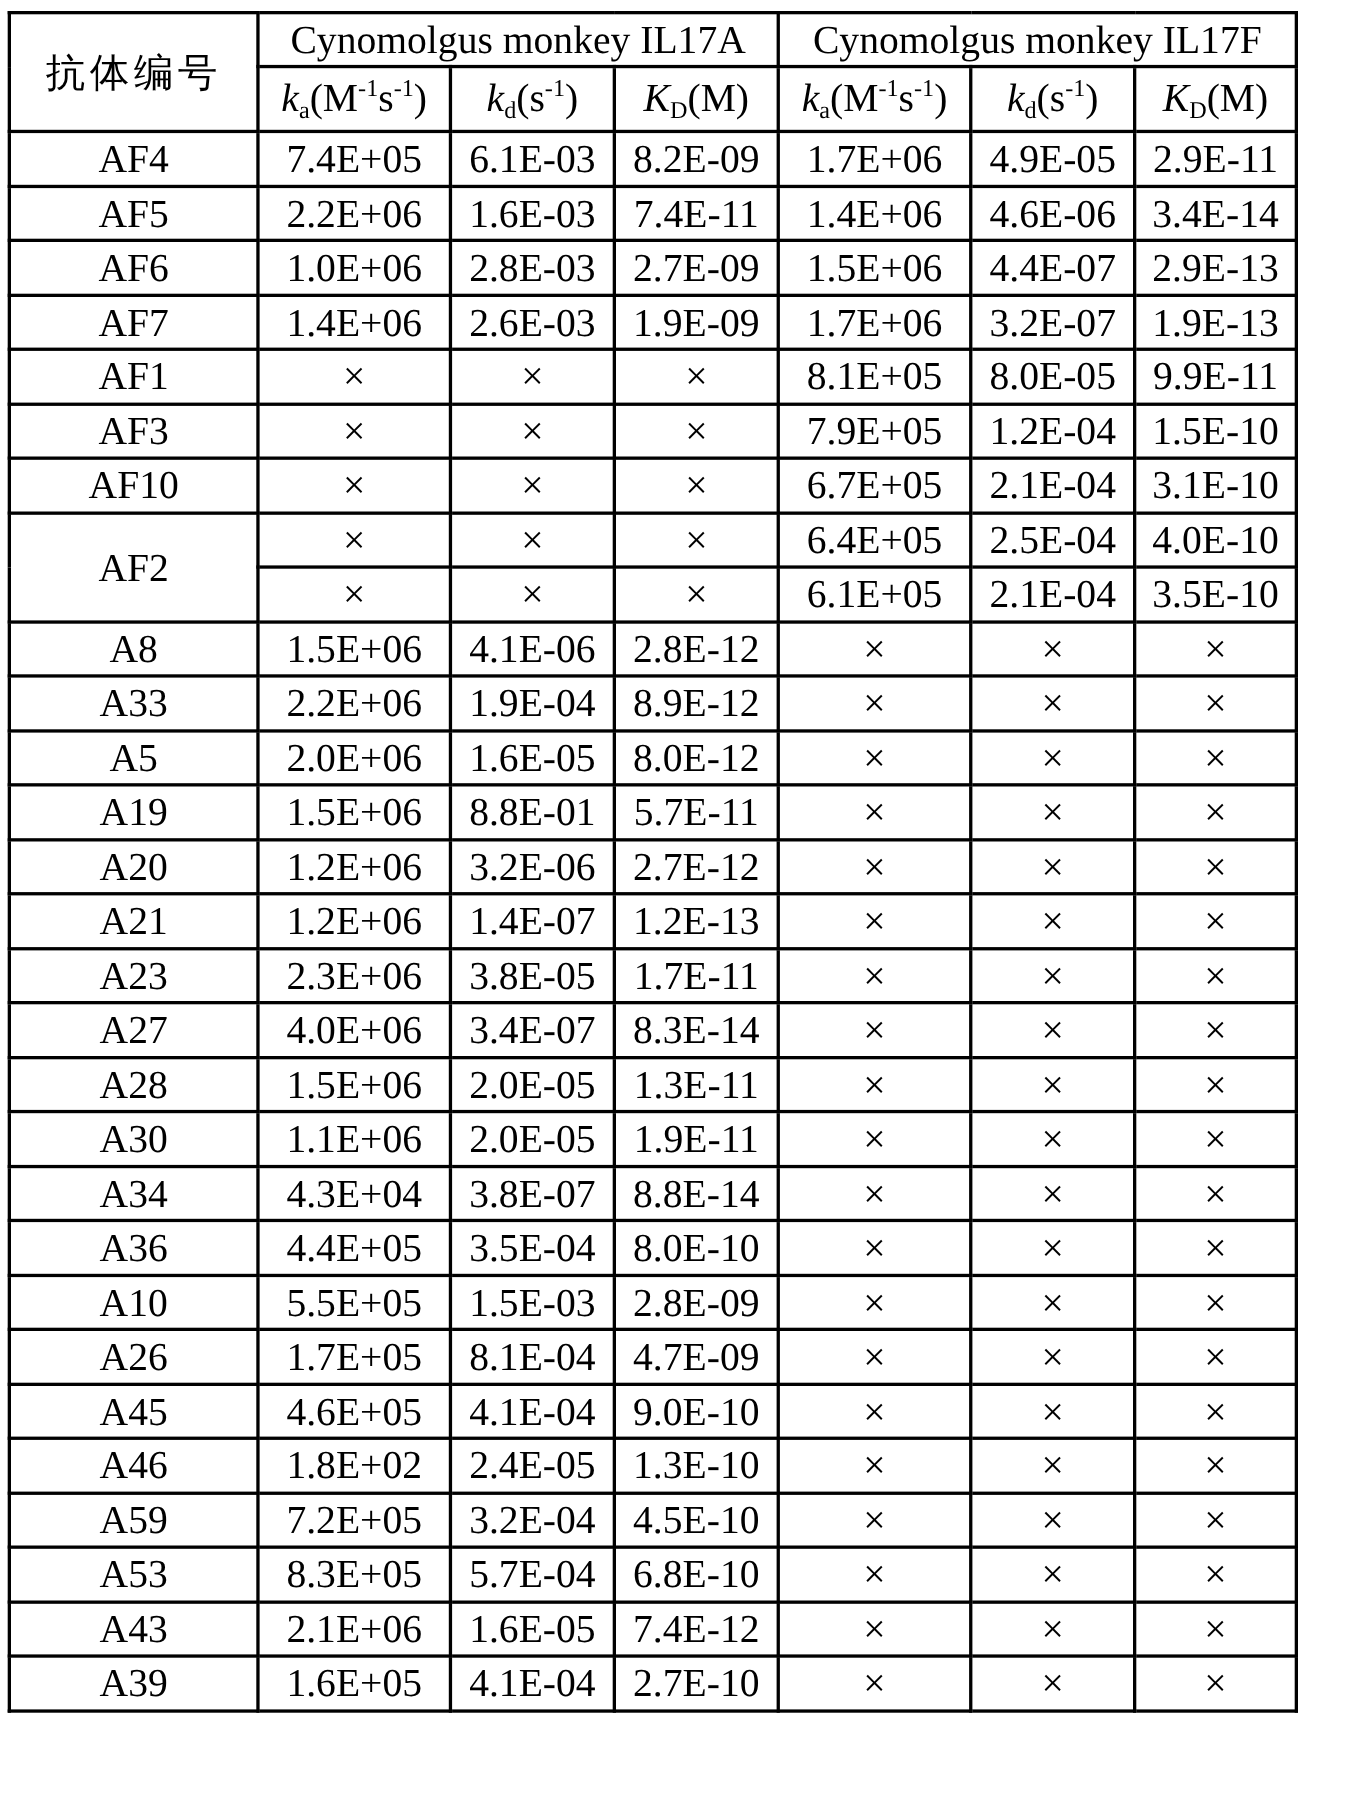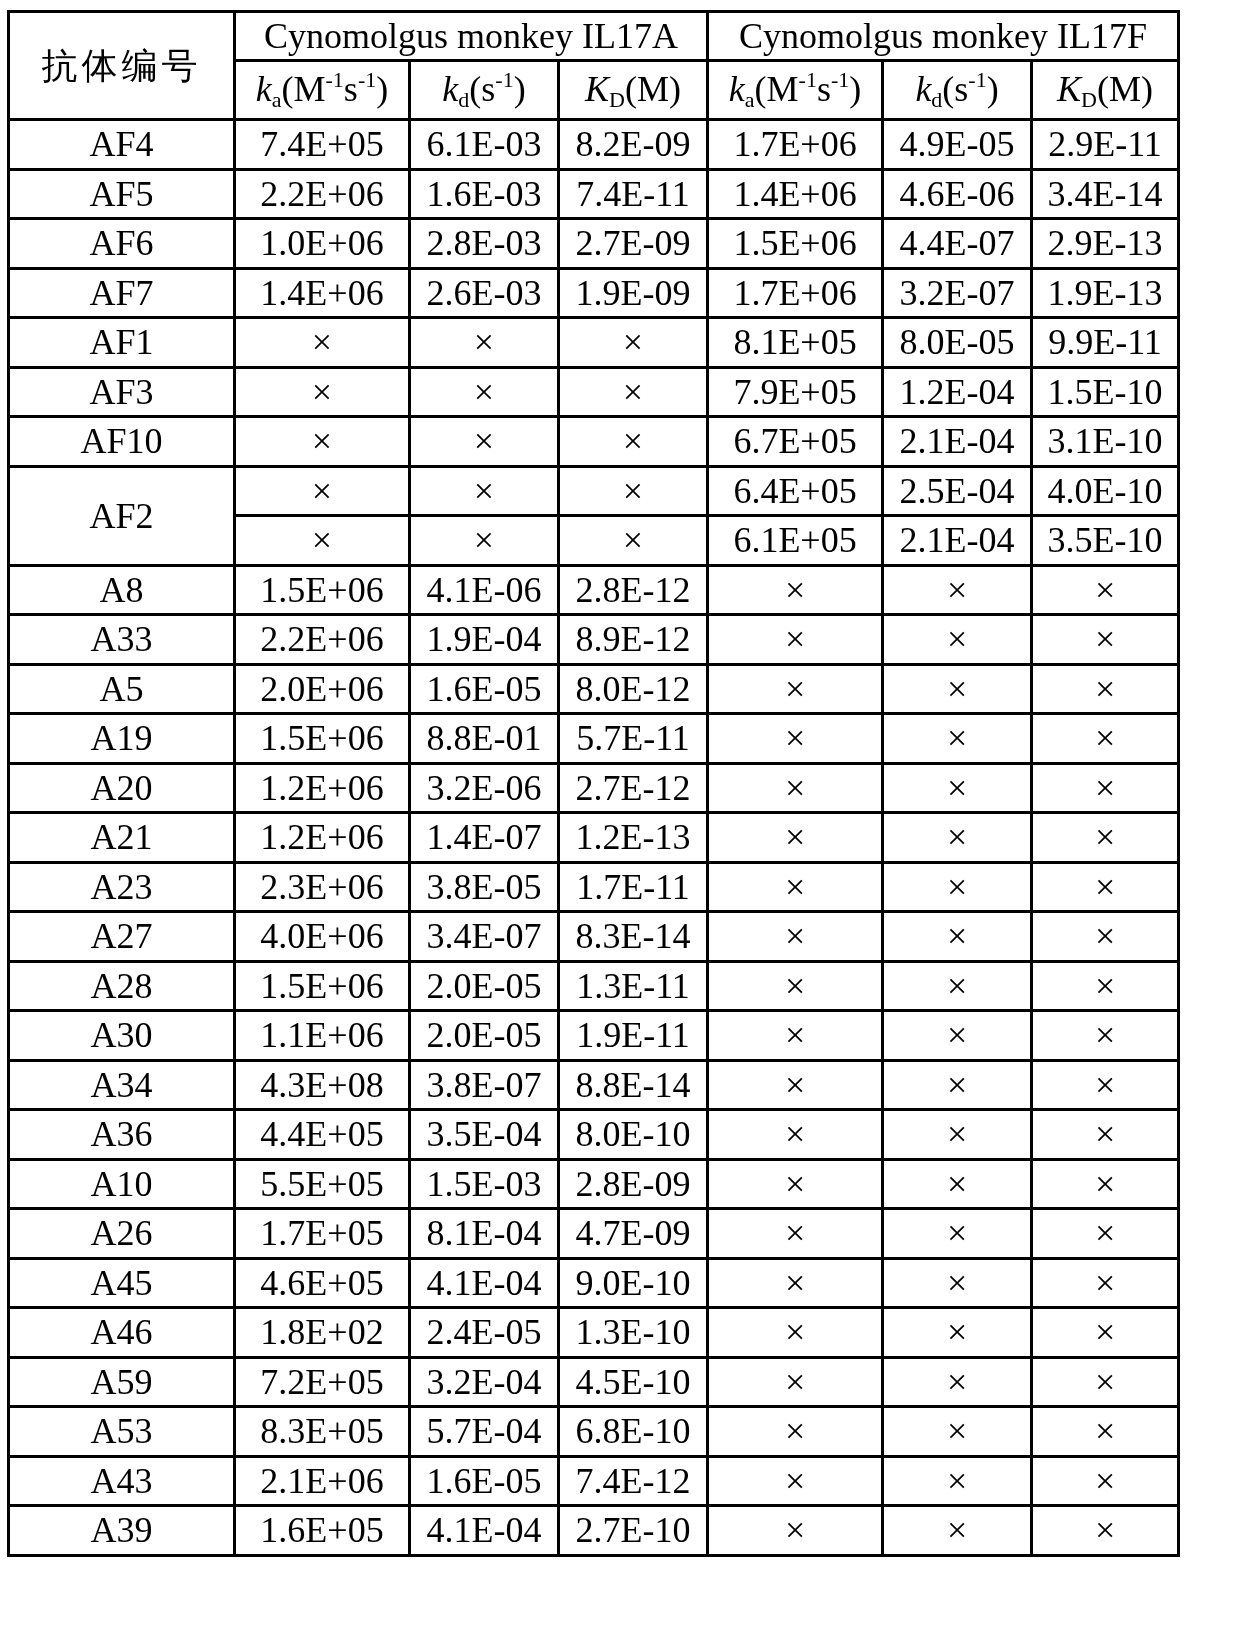--- a/index.html
+++ b/index.html
@@ -224,21 +224,21 @@
         <td>A30</td>
         <td>1.1E+06</td>
         <td>2.0E-05</td>
         <td>1.9E-11</td>
         <td class="x">×</td>
         <td class="x">×</td>
         <td class="x">×</td>
       </tr>
       <tr>
         <td>A34</td>
-        <td>4.3E+08</td>
+        <td>4.3E+04</td>
         <td>3.8E-07</td>
         <td>8.8E-14</td>
         <td class="x">×</td>
         <td class="x">×</td>
         <td class="x">×</td>
       </tr>
       <tr>
         <td>A36</td>
         <td>4.4E+05</td>
         <td>3.5E-04</td>

